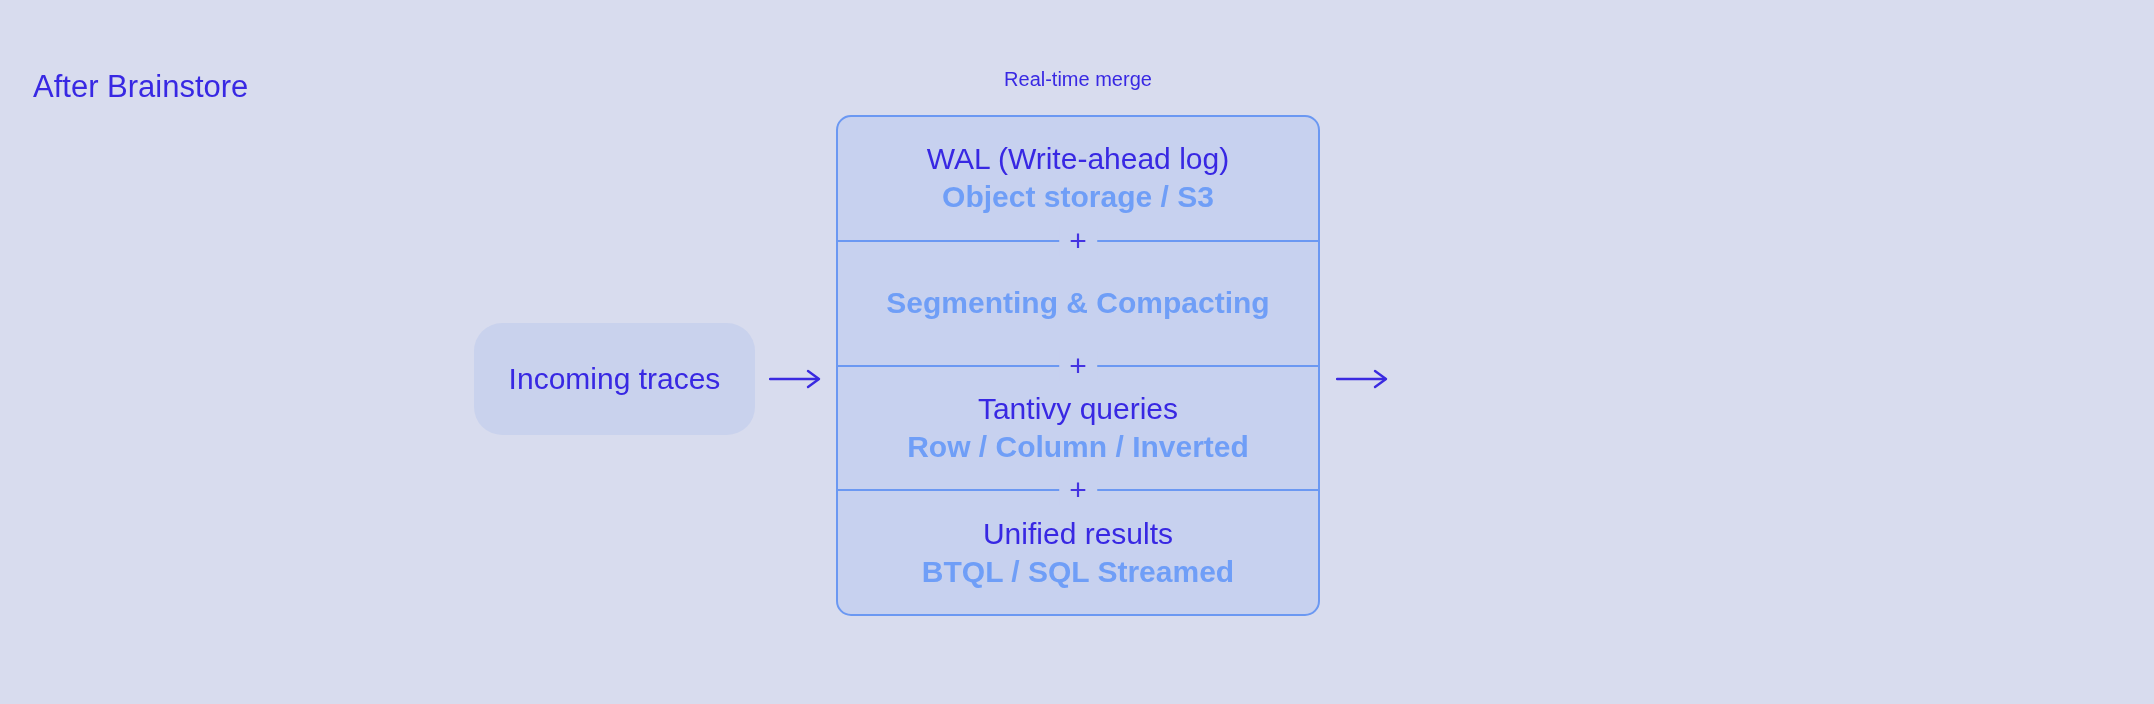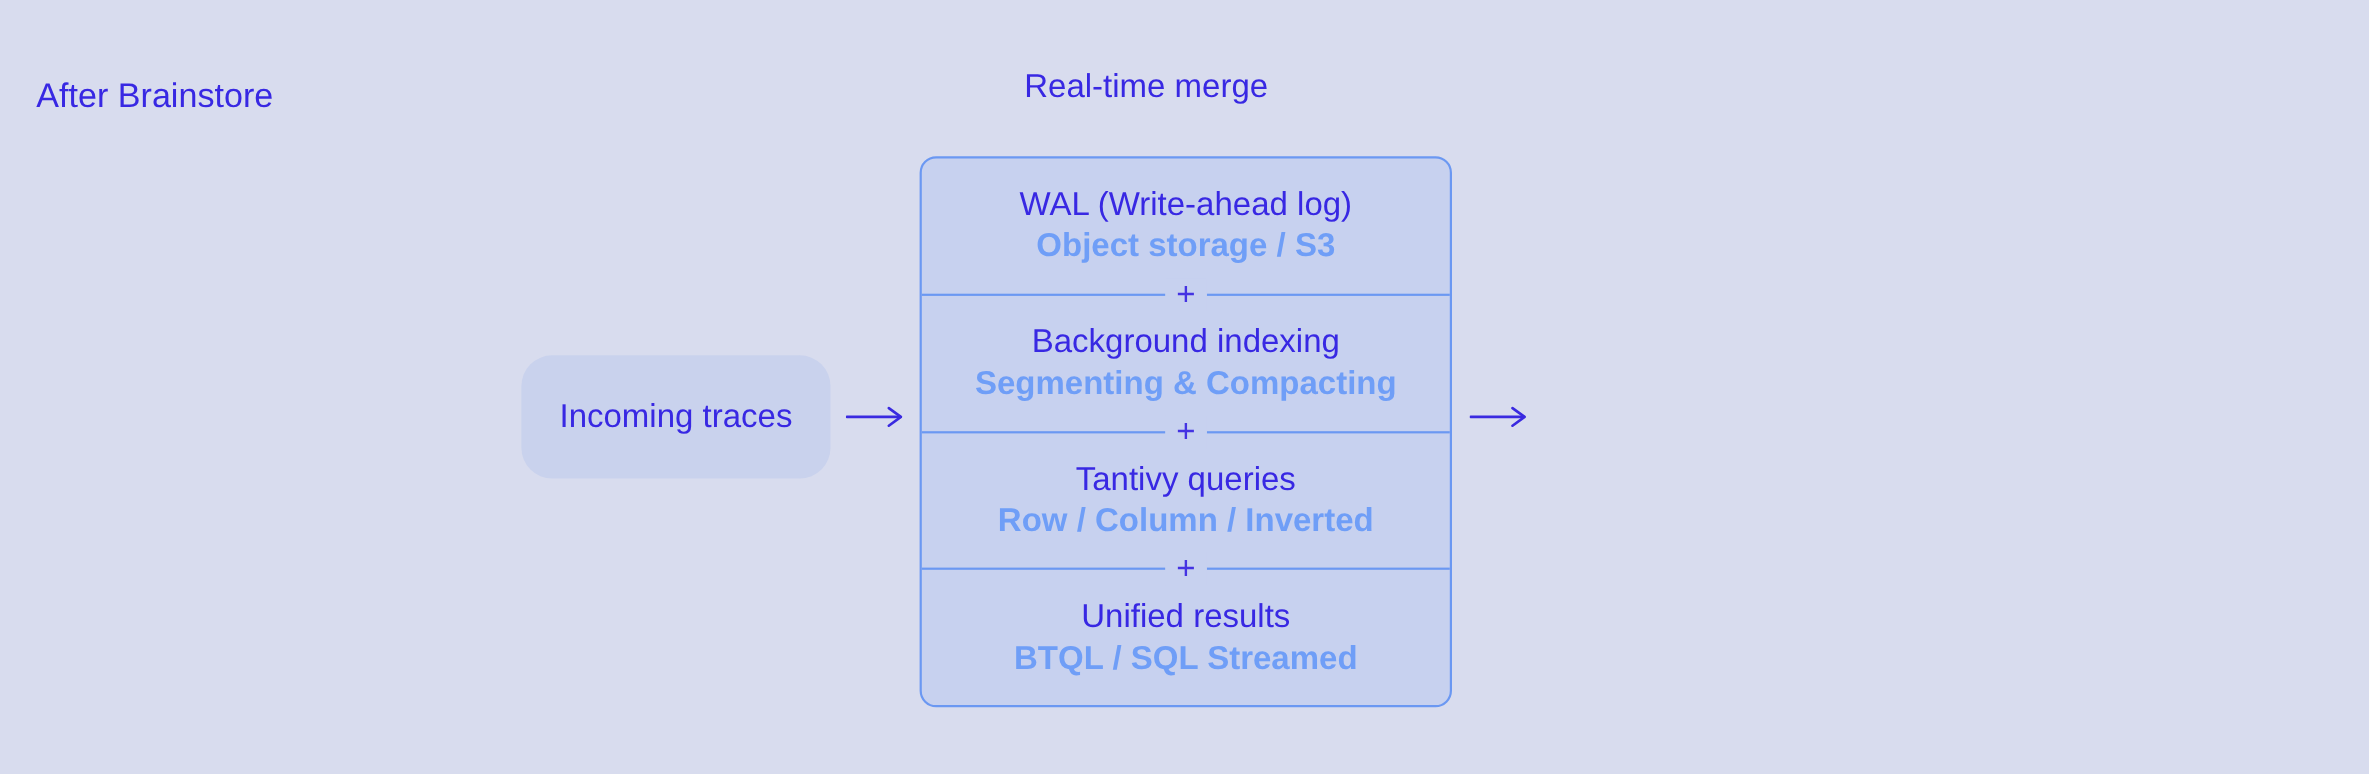--- a/index.html
+++ b/index.html
@@ -18,32 +18,32 @@
     position: absolute;
     left: 33px;
     top: 41px;
     font-size: 31px;
     line-height: 38px;
     color: var(--text-primary, #3828e3);
     margin-top: 27px;
   }
   .diagram-title {
     position: absolute;
-    left: 800px;
+    left: 836px;
     top: 60px;
     width: 484px;
     text-align: center;
-    font-size: 30px;
+    font-size: 20px;
     line-height: 38px;
     color: var(--text-primary, #3828e3);
   }
   .merge-box {
     position: absolute;
     left: 836px;
-    top: 142px;
+    top: 115px;
     width: 484px;
     height: 501px;
     box-sizing: border-box;
     background: var(--box-fill, #c7d1ef);
     border: 2px solid var(--border, #6b98f2);
     border-radius: 15px;
     display: flex;
     flex-direction: column;
   }
   .merge-section {
@@ -123,21 +123,20 @@
     <div class="merge-section">
       <div class="section-title">WAL (Write-ahead log)</div>
       <div class="section-subtitle">Object storage / S3</div>
     </div>
 
     <div class="divider">
       <span class="plus">+</span>
     </div>
 
     <div class="merge-section">
-      <div class="section-title">Background indexing</div>
       <div class="section-subtitle">Segmenting &amp; Compacting</div>
     </div>
 
     <div class="divider">
       <span class="plus">+</span>
     </div>
 
     <div class="merge-section">
       <div class="section-title">Tantivy queries</div>
       <div class="section-subtitle">Row / Column / Inverted</div>

